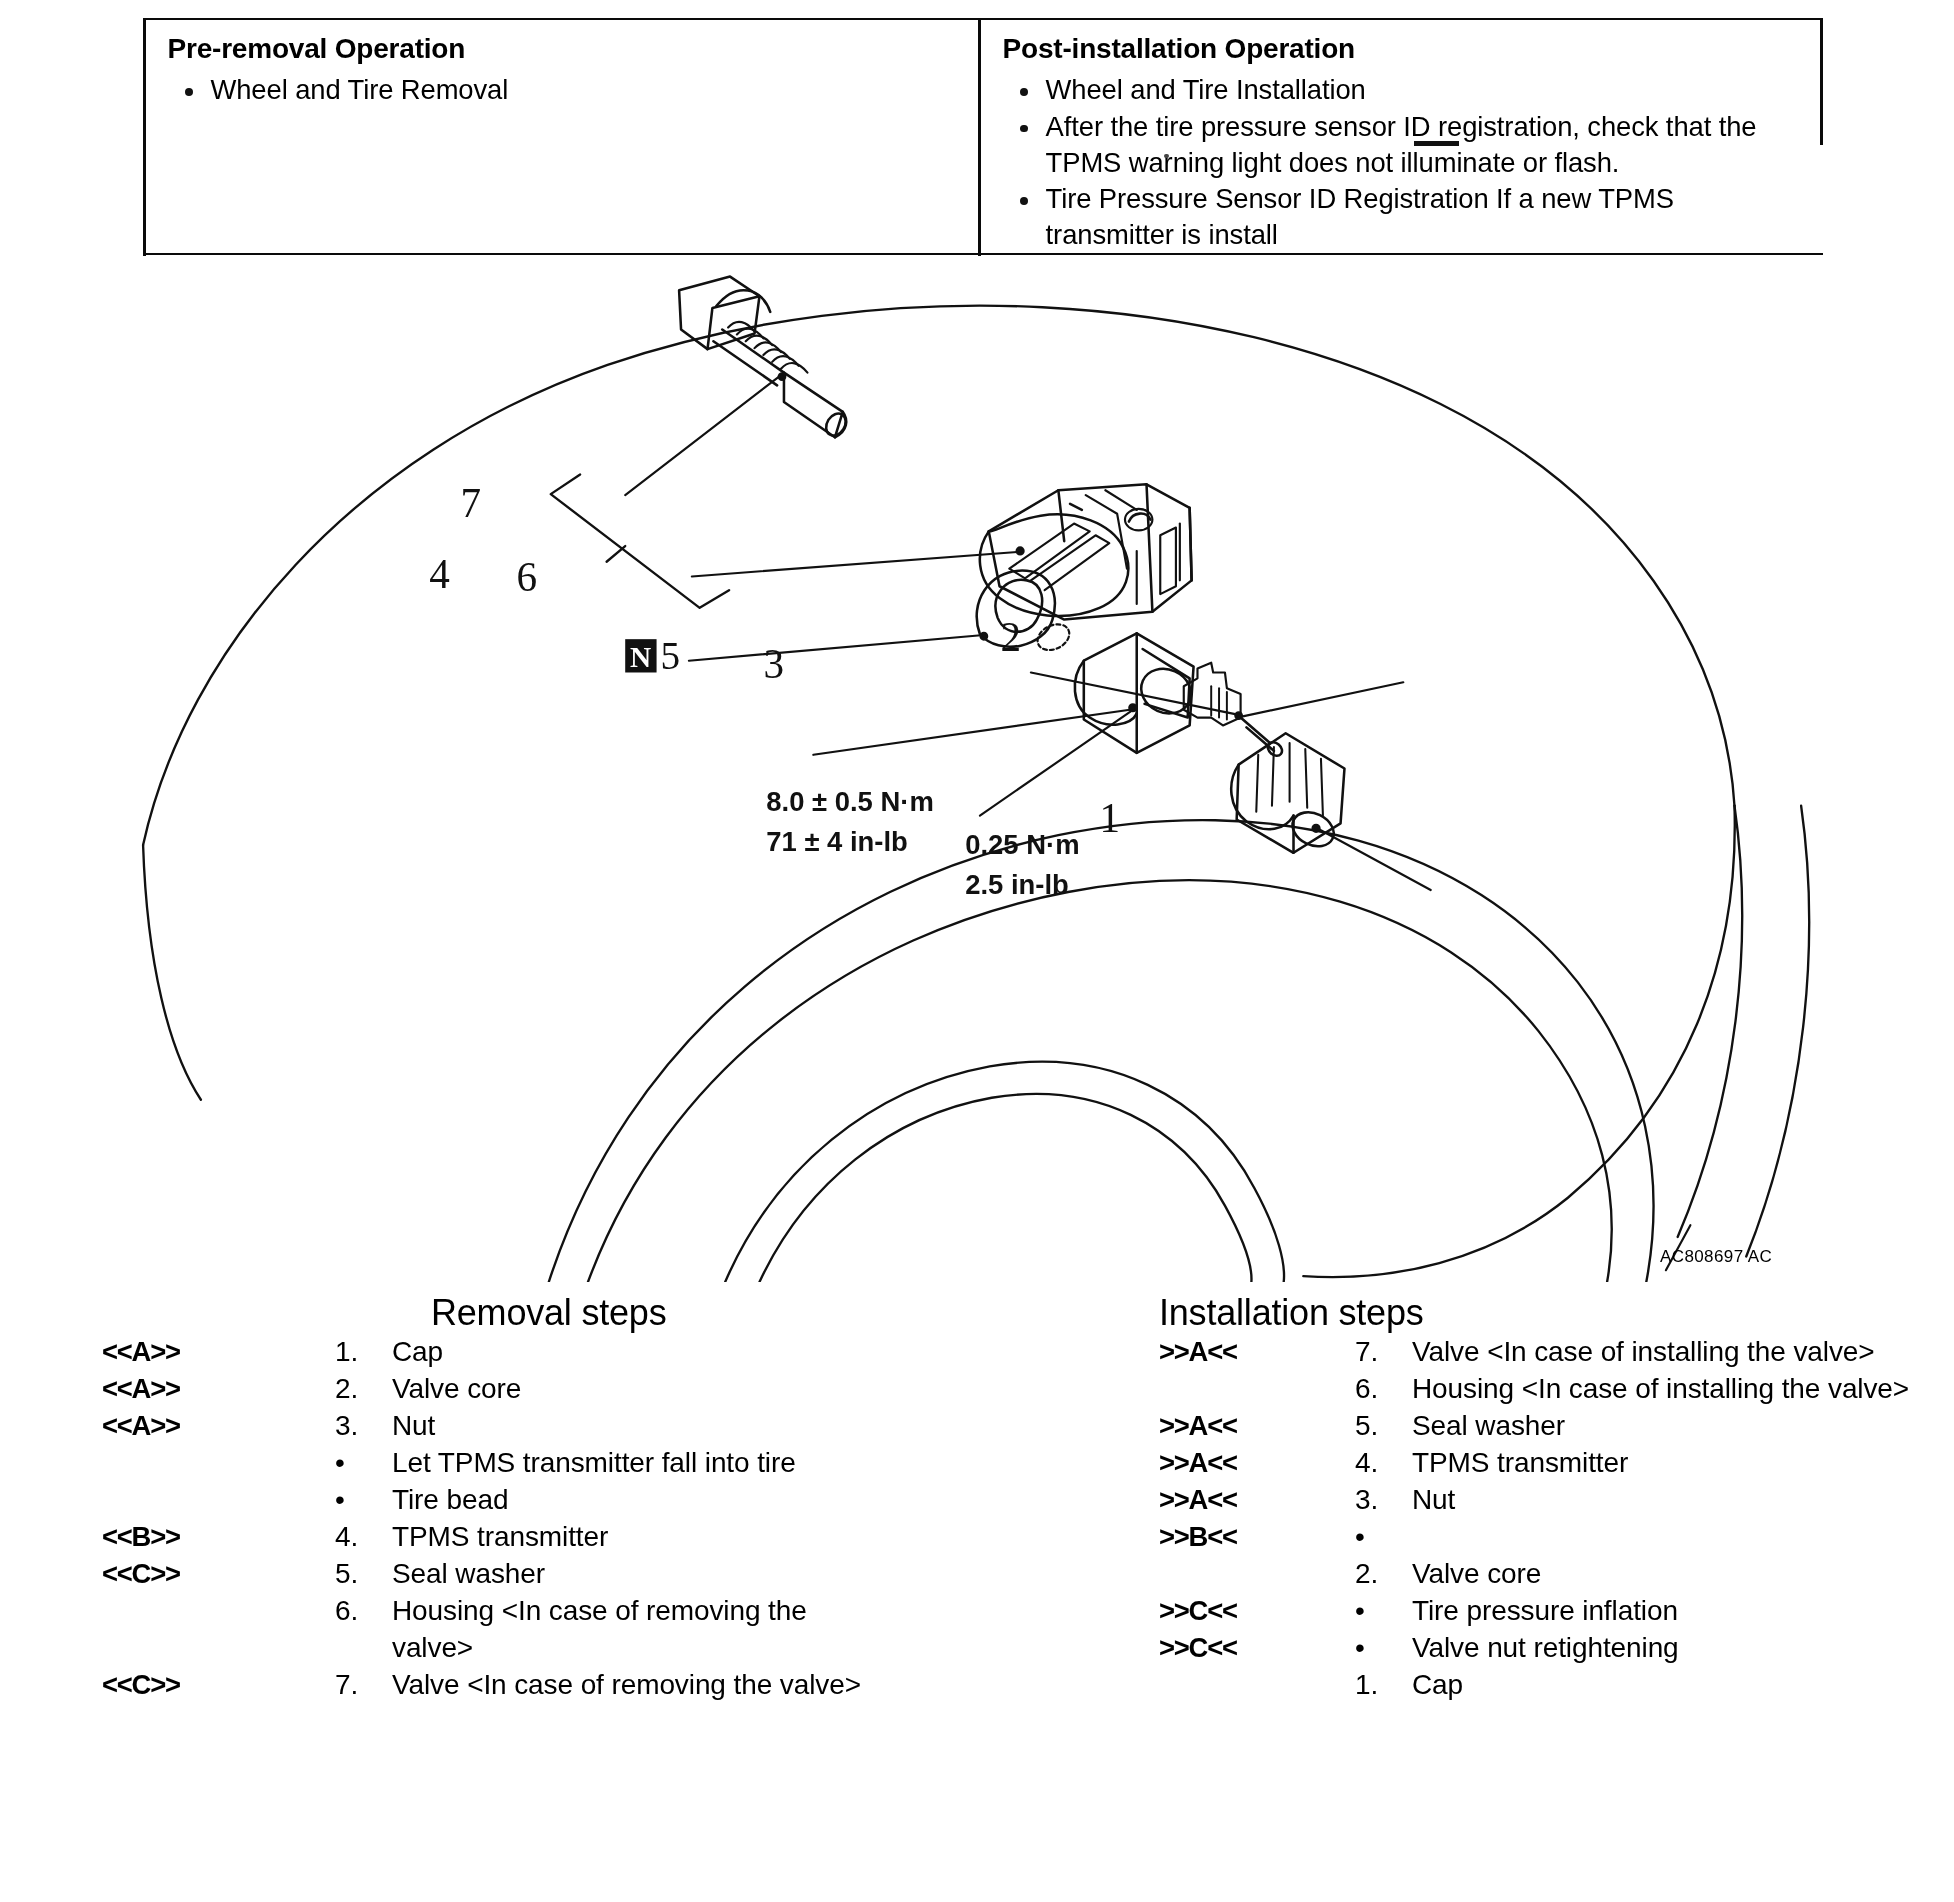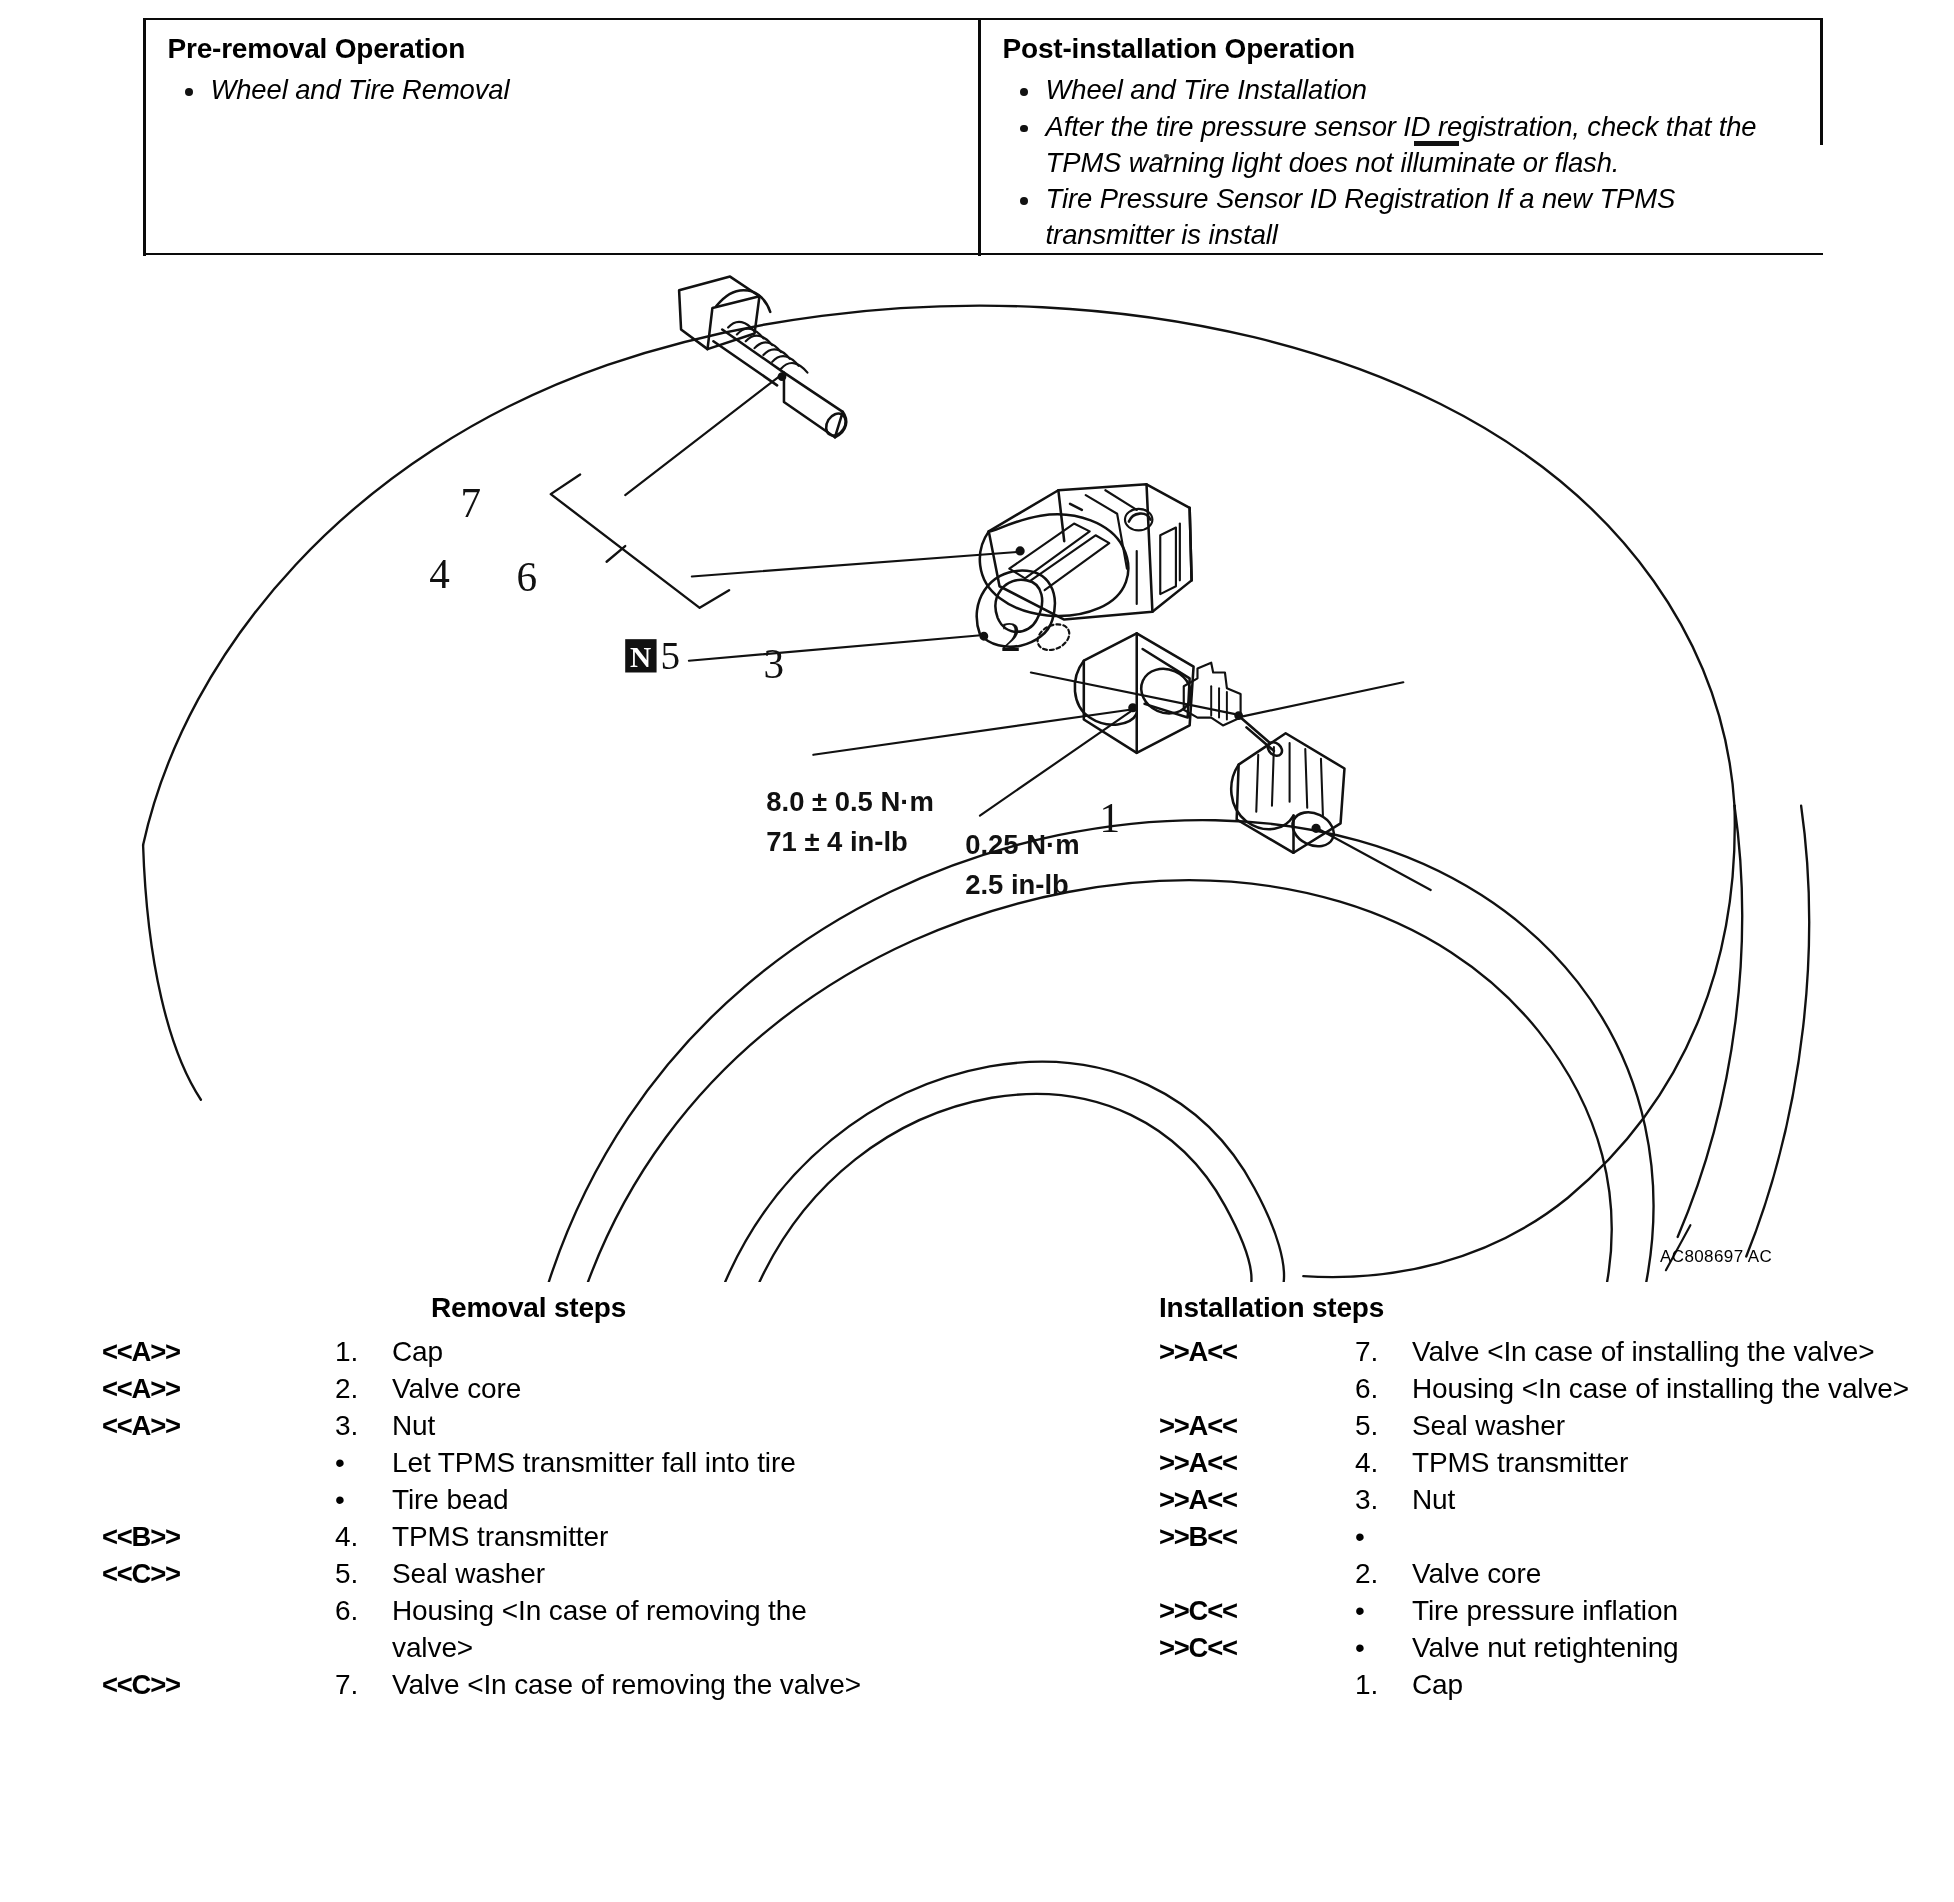--- a/index.html
+++ b/index.html
@@ -63,21 +63,20 @@
     line-height: 1.15;
   }
   .op-list { list-style: none; margin: 0; padding: 0; }
   .op-list li {
     position: relative;
     padding-left: 43px;
     font-size: 27.4px;
     line-height: 1.30;
     margin-bottom: 1px;
     letter-spacing: -0.1px;
-    font-style: italic;
   }
   .op-list li::before {
     content: "";
     position: absolute;
     left: 17.6px;
     top: 15.7px;
     width: 7.8px;
     height: 7.8px;
     border-radius: 50%;
     background: #111;
@@ -117,22 +116,22 @@
   }
 
   
   .steps-col { position: absolute; top: 1292px; }
   #removal-col     { left: 102px;  width: 902px; }
   #installation-col{ left: 1159px; width: 794px; }
 
   .steps-heading {
     position: absolute;
     top: 0;
-    font-size: 28px;
-    font-weight: bold;
+    font-size: 36px;
+    font-weight: normal;
     letter-spacing: -0.2px;
   }
   #removal-col .steps-heading      { left: 329px; }
   #installation-col .steps-heading { left: 0px; }
 
   .steps-rows {
     position: absolute;
     top: 42px;
     left: 0;
     width: 100%;

